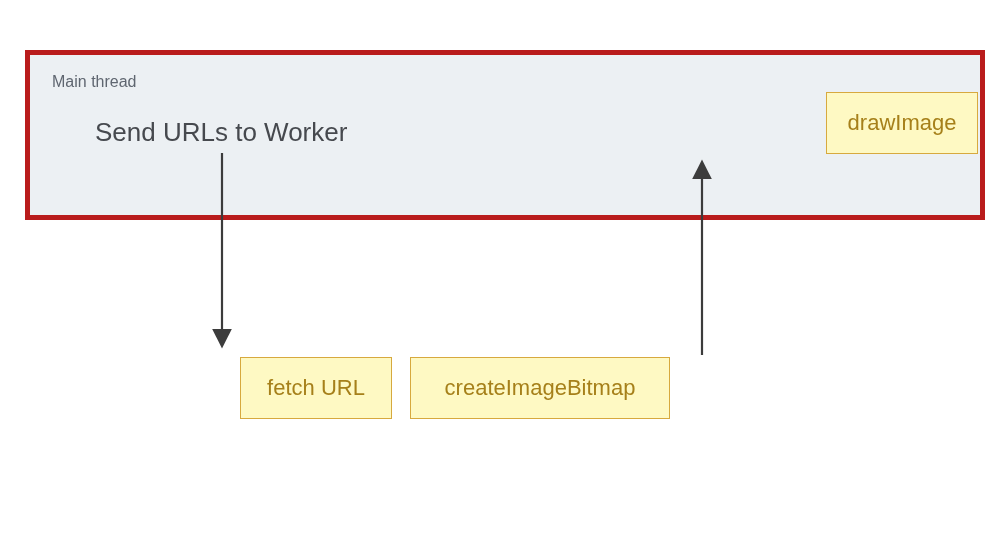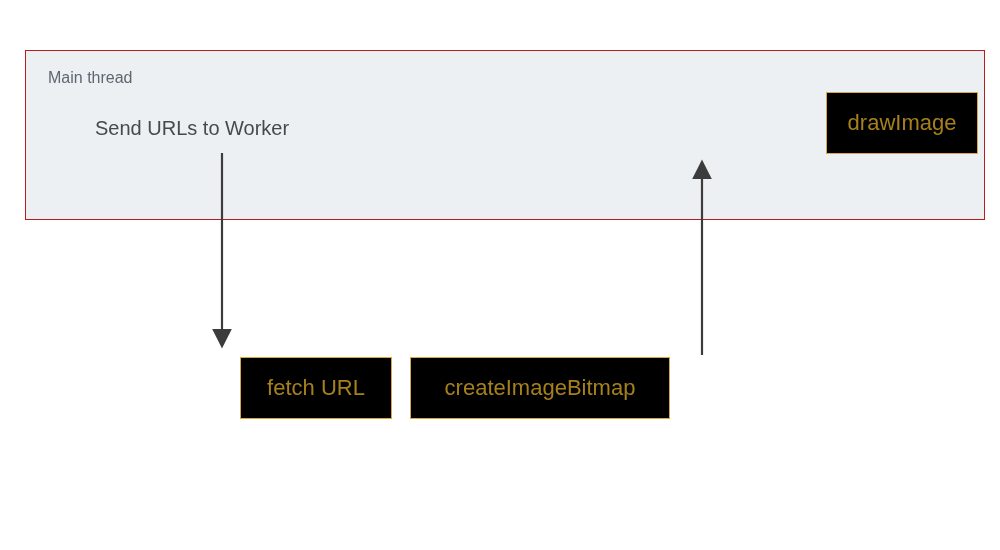--- a/index.html
+++ b/index.html
@@ -18,46 +18,46 @@
     .canvas {
       position: relative;
       width: 1000px;
       height: 550px;
     }
     .band {
       position: absolute;
       left: 25px;
       right: 15px;
       background: #ecf0f3;
-      border: 1px solid #b91c1c;
+      border: 5px solid #b91c1c;
     }
     .band-main {
       top: 50px;
       height: 170px;
     }
     .band-worker {
       top: 297px;
       height: 170px;
     }
     .thread-label {
       position: absolute;
       top: 18px;
       left: 22px;
       color: #5f6670;
       font-size: 16px;
     }
     .text-label {
       position: absolute;
       color: #46494e;
-      font-size: 20px;
+      font-size: 26px;
       white-space: nowrap;
     }
     .box {
       position: absolute;
-      background: #000000;
+      background: #fef9c3;
       border: 1px solid #d7a93e;
       display: flex;
       align-items: center;
       justify-content: center;
       color: #a6801a;
       font-size: 22px;
       white-space: nowrap;
     }
     .arrow-svg {
       position: absolute;

